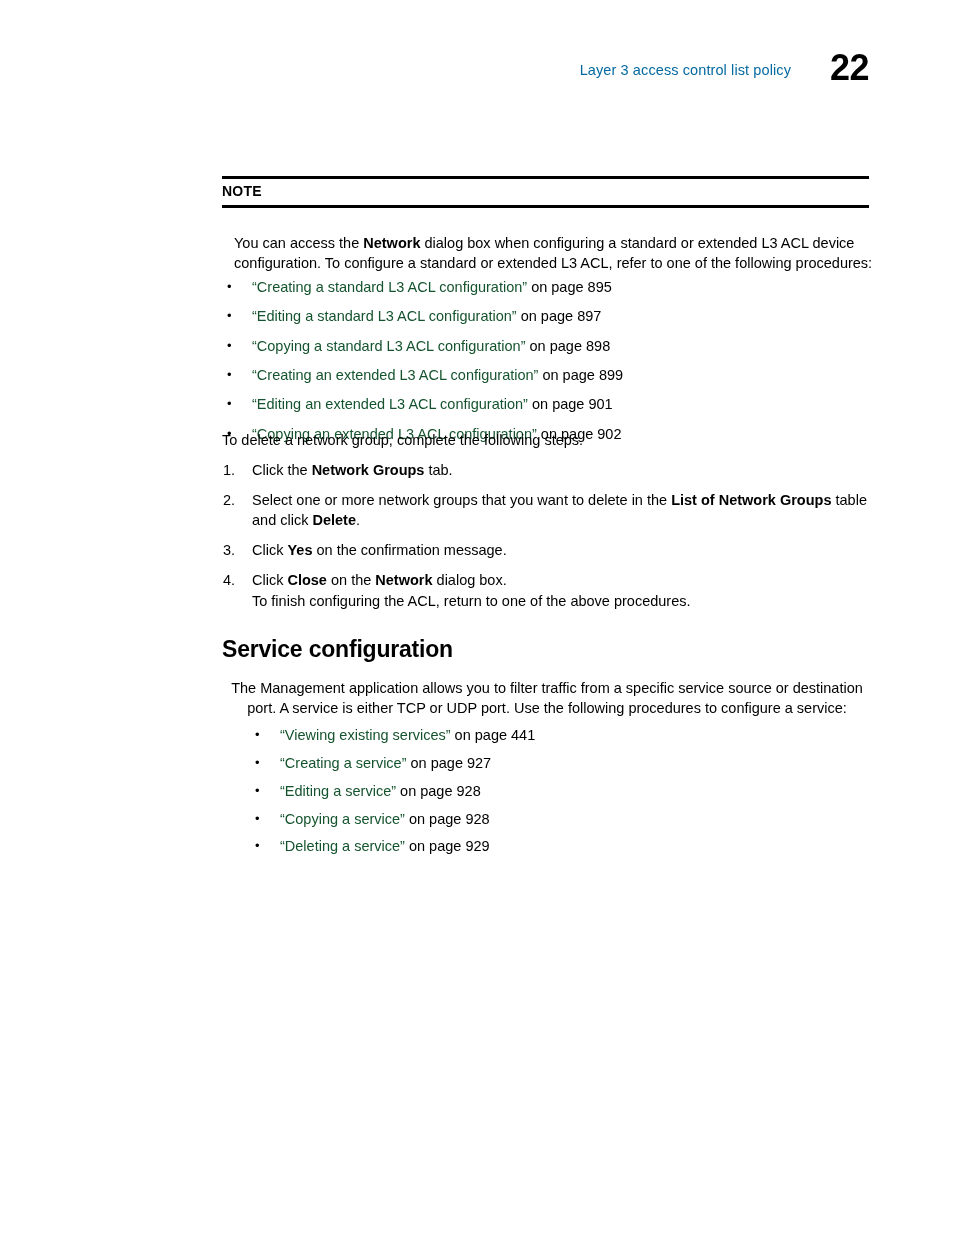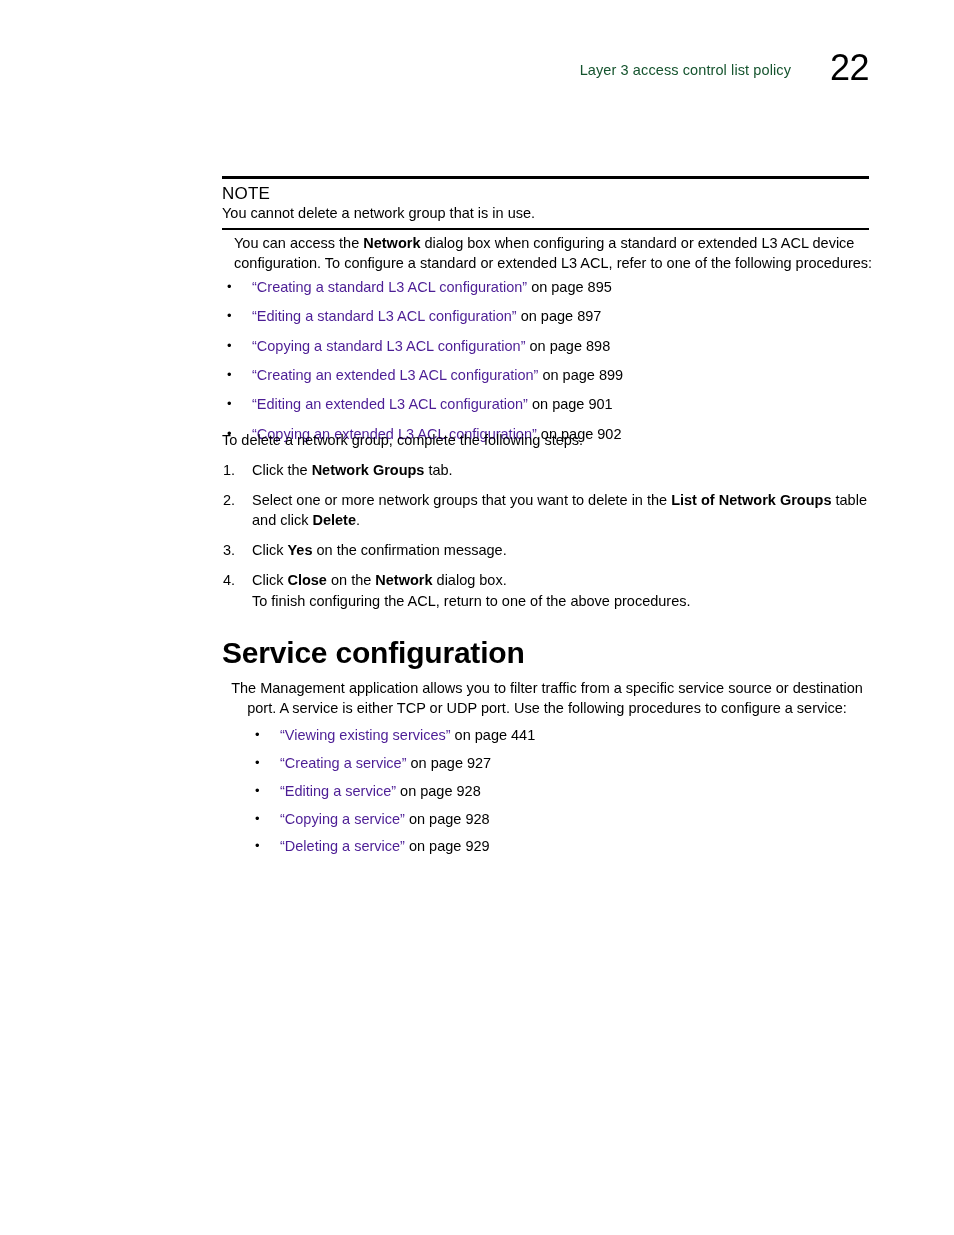--- a/index.html
+++ b/index.html
@@ -32,29 +32,29 @@
     top: 58px;
     width: 647px;
     height: 44px;
   }
   .runhead-title {
     position: absolute;
     right: 78px;
     top: 4px;
     font-size: 14.5px;
     letter-spacing: 0.1px;
-    color: #14532d;
+    color: #0369a1;
     white-space: nowrap;
   }
   .runhead-chapter {
     position: absolute;
     right: 0px;
     top: -8px;
     font-size: 36px;
-    font-weight: normal;
+    font-weight: bold;
     letter-spacing: -0.5px;
     line-height: 1;
     color: #000;
   }
 
   
   .h-sub {
     position: absolute;
     left: 222px;
     top: 132px;
@@ -62,21 +62,21 @@
     font-weight: bold;
     font-style: italic;
     letter-spacing: -0.2px;
     color: #000;
   }
 
   .h-main {
     position: absolute;
     left: 222px;
     top: 636px;
-    font-size: 30px;
+    font-size: 23px;
     font-weight: bold;
     letter-spacing: -0.2px;
     color: #000;
   }
 
   
   .note {
     position: absolute;
     left: 222px;
     top: 176px;
@@ -84,22 +84,22 @@
   }
   .rule {
     width: 647px;
     height: 2.5px;
     background: #000;
   }
   .note-body {
     padding: 4px 0 5px 0;
   }
   .note-label {
-    font-size: 17px;
-    font-weight: normal;
+    font-size: 14px;
+    font-weight: bold;
     letter-spacing: 0.2px;
     line-height: 1.25;
   }
   .note-text {
     font-size: 14.5px;
     line-height: 1.3;
   }
 
   
   .para {
@@ -132,21 +132,21 @@
     position: absolute;
     left: 0;
     top: 0;
     font-size: 13px;
     line-height: 1.35;
   }
   .blist li .btext {
     display: inline-block;
   }
   .xref {
-    color: #4c1d95;
+    color: #14532d;
   }
 
   
   #list-acl {
     left: 227px;
     top: 278px;
   }
   #list-acl li {
     padding-left: 25px;
     margin-bottom: 10.5px;
@@ -196,21 +196,20 @@
   <div class="runhead">
     <div class="runhead-title">Layer 3 access control list policy</div>
     <div class="runhead-chapter">22</div>
   </div>
 
 
   <div class="note">
     <div class="rule"></div>
     <div class="note-body">
       <div class="note-label">NOTE</div>
-      <div class="note-text">You cannot delete a network group that is in use.</div>
     </div>
     <div class="rule"></div>
   </div>
 
   <div class="para" id="para-intro">
     <span>You can access the </span><b>Network</b><span> dialog box when configuring a standard or extended L3 ACL device configuration. To configure a standard or extended L3 ACL, refer to one of the following procedures:</span>
   </div>
 
   <ul class="blist" id="list-acl">
       <li><span class="bullet">•</span><span class="btext"><span class="xref">“Creating a standard L3 ACL configuration”</span><span> on page 895</span></span></li>

